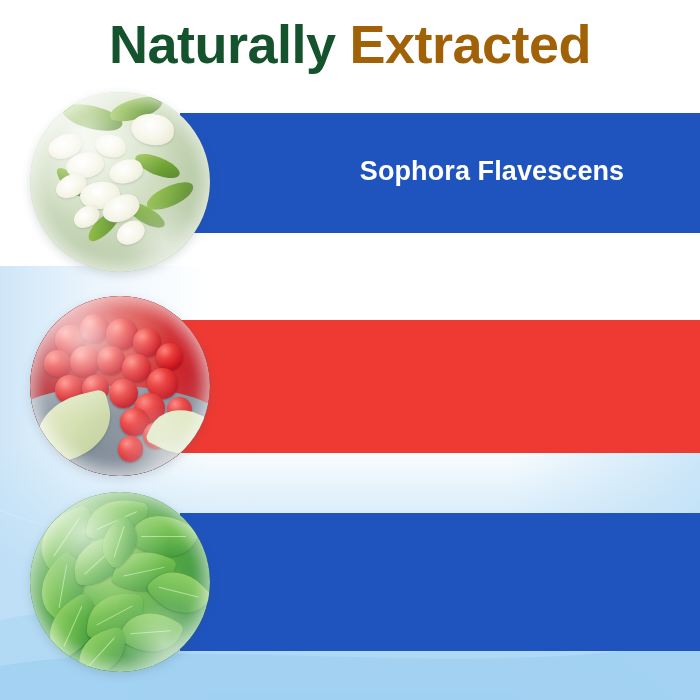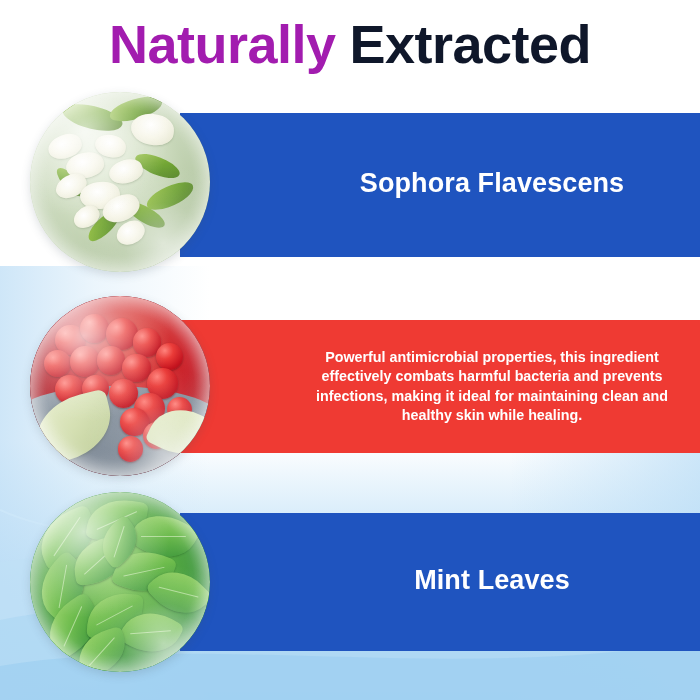--- a/index.html
+++ b/index.html
@@ -54,26 +54,26 @@
   .heading {
     position:absolute;
     top:12px; left:0; width:100%;
     text-align:center;
     font-size:54px;
     font-weight:700;
     letter-spacing:-0.5px;
     line-height:64px;
     white-space:nowrap;
   }
-  .heading .w1 { color:#a21caf; }
-  .heading .w2 { color:#0f172a; margin-left:14px; }
+  .heading .w1 { color:#14532d; }
+  .heading .w2 { color:#a16207; margin-left:14px; }
 
   
   .card { position:absolute; left:0; width:700px; }
-  .card-1 { top:113px; height:144px;padding-left:7px; }
+  .card-1 { top:113px; height:120px;padding-left:7px; }
   .card-2 { top:320px; height:133px; }
   .card-3 { top:513px; height:138px; }
 
   .bar {
     position:absolute;
     left:180px; right:0; top:0; bottom:0;
     padding:10px 26px 10px 130px;
     display:flex;
     flex-direction:column;
     align-items:center;
@@ -198,27 +198,25 @@
   </h1>
 
   <div class="card card-1">
     <div class="bar bar-blue">
       <div class="card-title">Sophora Flavescens</div>
     </div>
   </div>
 
   <div class="card card-2">
     <div class="bar bar-red">
-      <div class="card-desc">Powerful antimicrobial properties, this ingredient effectively combats harmful bacteria and prevents infections, making it ideal for maintaining clean and healthy skin while healing.</div>
     </div>
   </div>
 
   <div class="card card-3">
     <div class="bar bar-blue">
-      <div class="card-title">Mint Leaves</div>
     </div>
   </div>
 
   <div class="bubble bubble-1">
     <div class="photo p1">
       <div class="leafset" style="left:18%;top:8%;width:34%;height:13%;transform:rotate(18deg);"></div>
       <div class="leafset" style="left:44%;top:4%;width:30%;height:11%;transform:rotate(-12deg);"></div>
       <div class="leafset" style="left:58%;top:36%;width:26%;height:10%;transform:rotate(26deg);"></div>
       <div class="leafset" style="left:64%;top:52%;width:28%;height:11%;transform:rotate(-20deg);"></div>
       <div class="leafset" style="left:52%;top:64%;width:24%;height:9%;transform:rotate(34deg);"></div>

